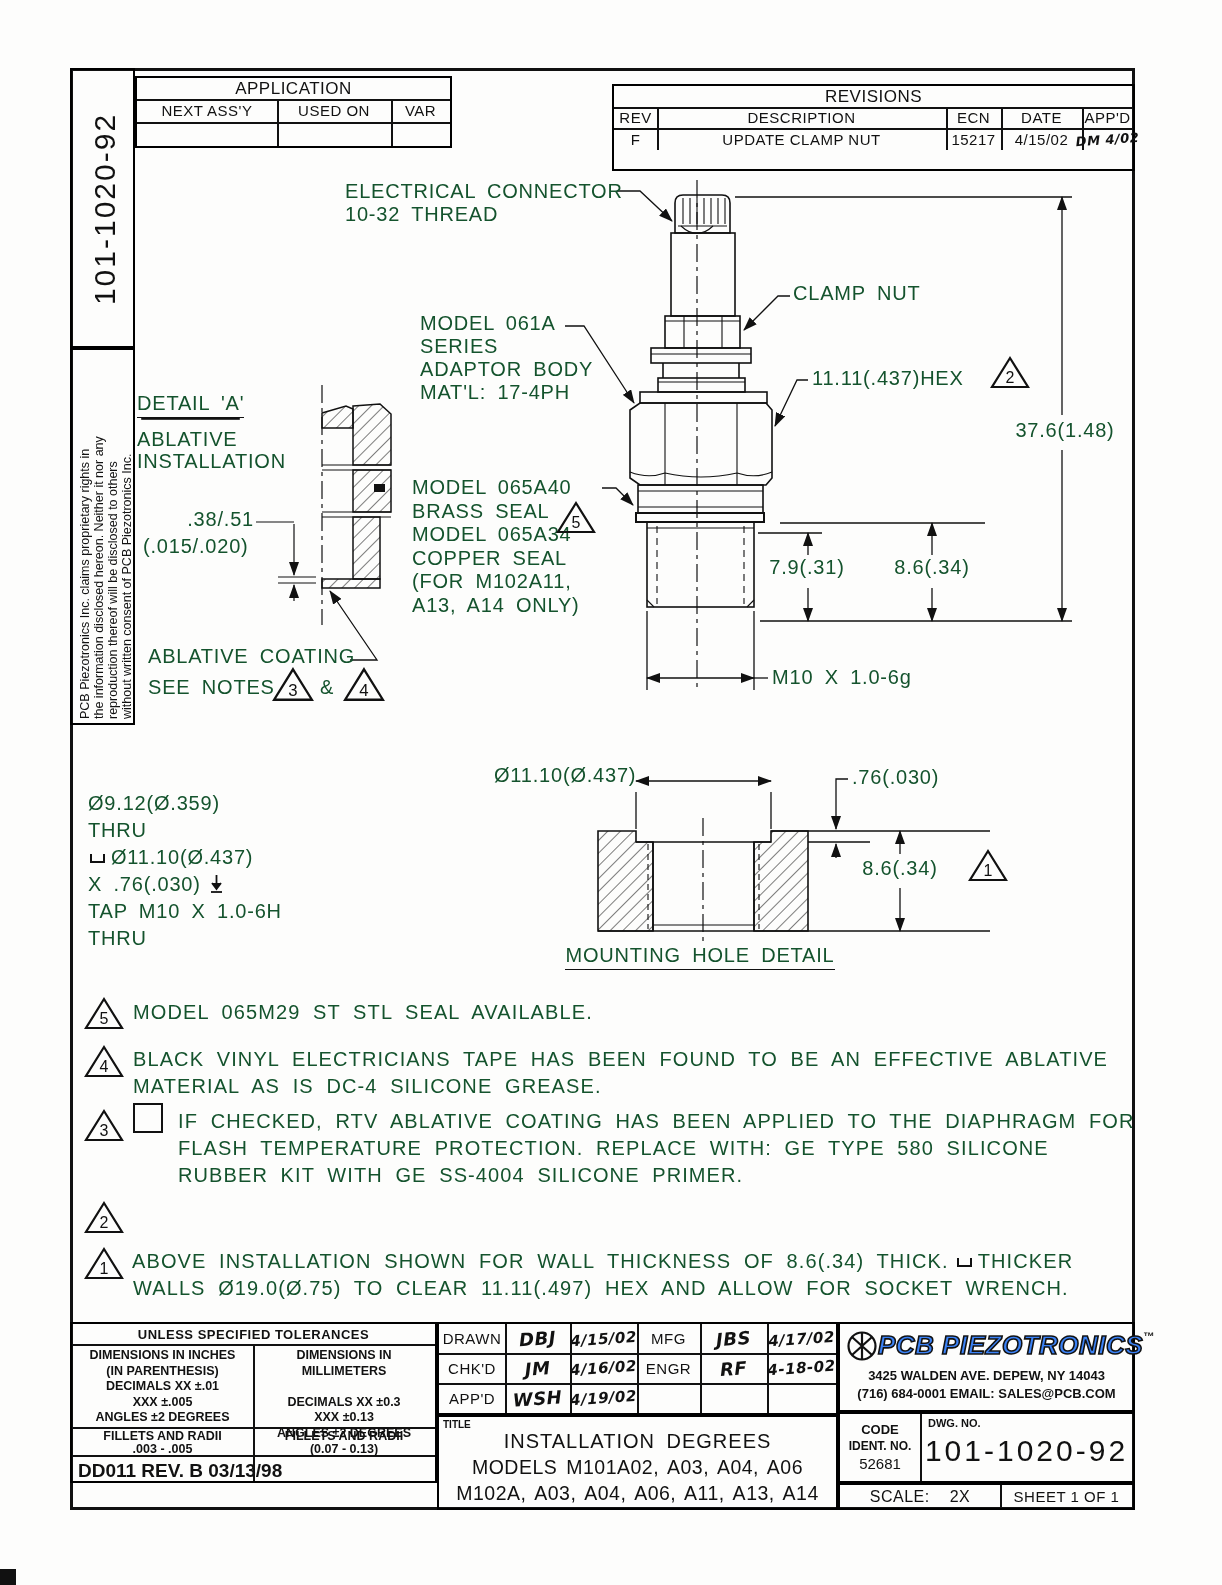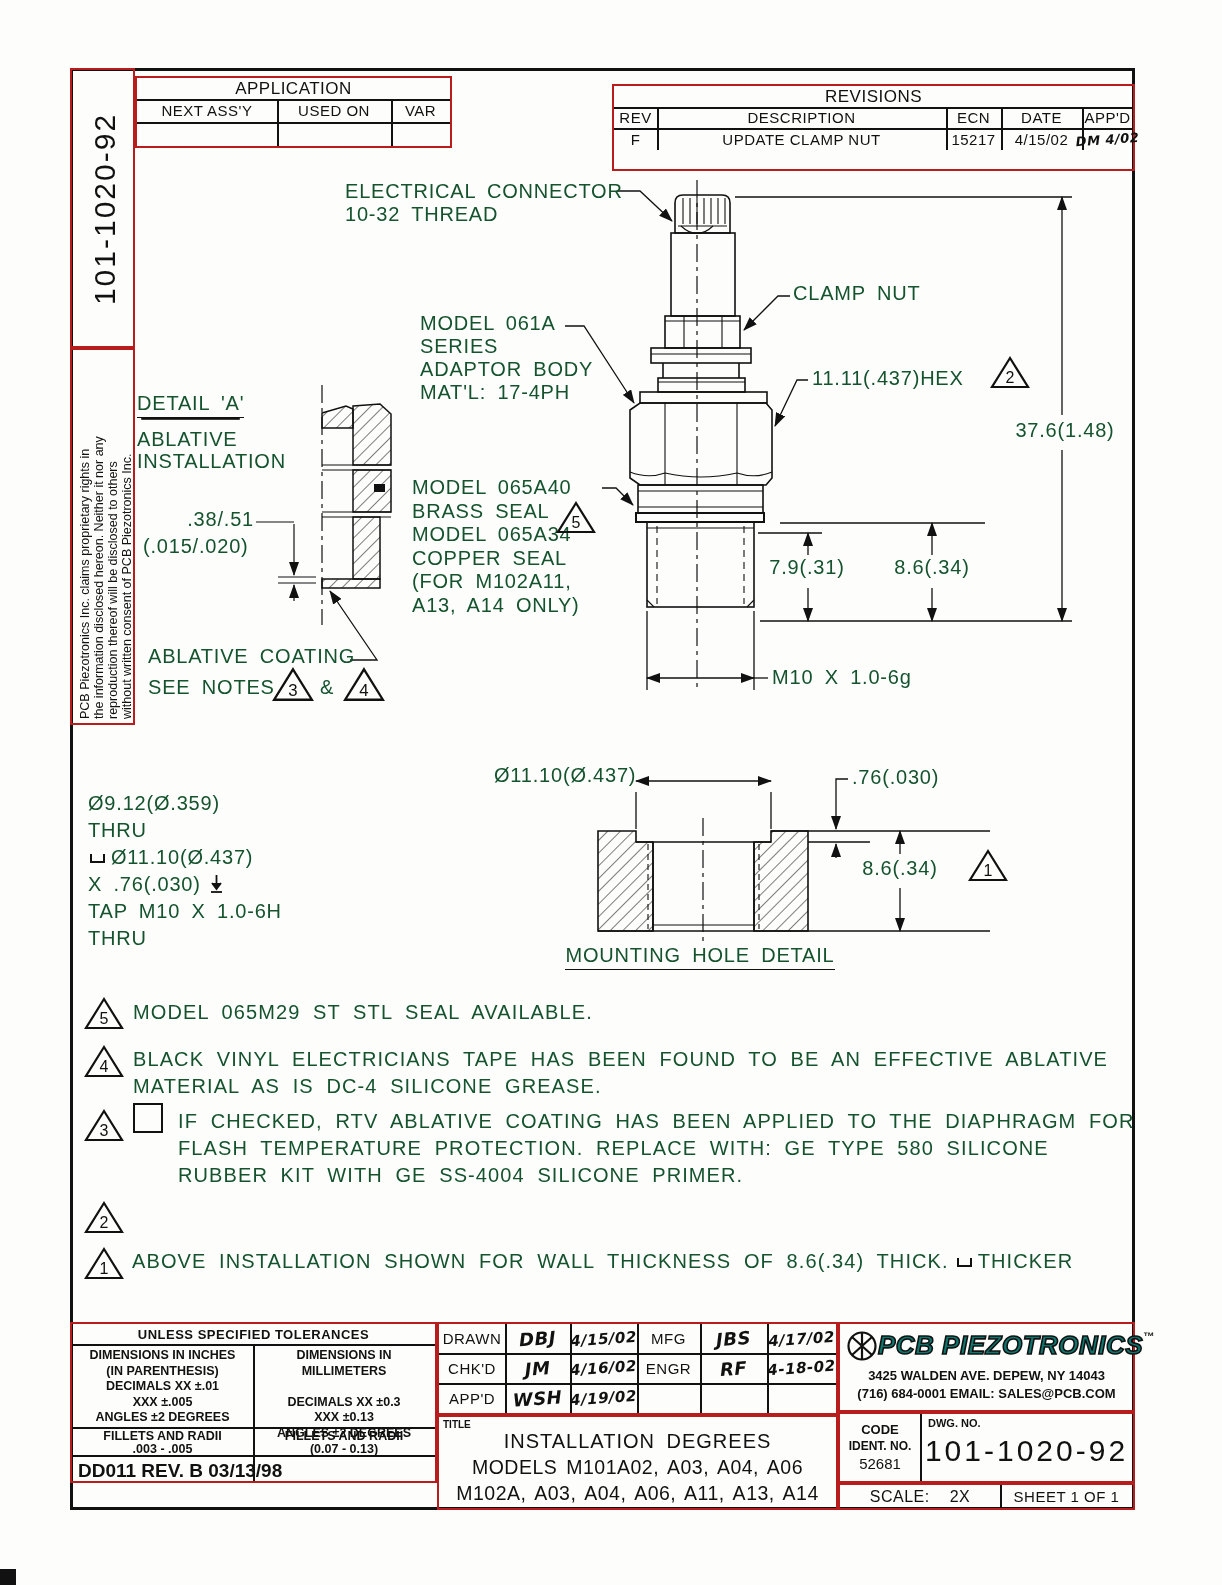--- a/index.html
+++ b/index.html
@@ -9,31 +9,31 @@
 .abs{position:absolute}
 .t{position:absolute;white-space:nowrap;font-size:20px;letter-spacing:.8px;word-spacing:5px;line-height:23px;color:#14532d}
 .note-t{font-size:20px;letter-spacing:1.1px;word-spacing:6px}
 .tc{text-align:center}
 .tr{text-align:right}
 .hline{border-bottom:1.8px solid #111;padding-bottom:2px}
 .dline{border-bottom:1.8px solid #111;padding-bottom:2px;box-shadow:0 6px 0 -4.2px #111}
 .flag{position:absolute}
 .flag polygon{fill:none;stroke:#111;stroke-width:2.2}
 .flag text{font-family:"Liberation Sans",sans-serif;font-size:16px;text-anchor:middle;fill:#111}
-.box{position:absolute;border:2px solid #b91c1c}
+.box{position:absolute;border:2px solid #000000}
 .vdiv{position:absolute;background:#111;width:2px}
 .hdiv{position:absolute;background:#111;height:2px}
 .cellt{position:absolute;display:flex;align-items:center;justify-content:center;font-size:15px;letter-spacing:.5px;white-space:nowrap}
 .hand{font-family:"DejaVu Sans",sans-serif;font-style:italic;font-weight:600;transform:rotate(-4deg);font-size:18px}
 .vrot{position:absolute;transform-origin:0 0;transform:rotate(-90deg)}
 .cbore{display:inline-block;width:15px;height:9px;border:2px solid #111;border-top:none;margin:0 6px 1px 2px}
 #art{position:absolute;left:0;top:0;z-index:0}
 .txt-layer{position:absolute;inset:0;z-index:2}
 .stk{stroke:#111;fill:none}
-.logo-name{font-style:italic;font-weight:800;font-size:26px;letter-spacing:.5px;color:#0f766e;-webkit-text-stroke:1.6px #111;text-shadow:0 0 0 #111;white-space:nowrap}
+.logo-name{font-style:italic;font-weight:800;font-size:26px;letter-spacing:.5px;color:#3b82f6;-webkit-text-stroke:1.6px #111;text-shadow:0 0 0 #111;white-space:nowrap}
 </style>
 </head>
 <body>
 
 <div id="page">
 
   <svg id="art" width="1222" height="1585" viewBox="0 0 1222 1585">
     <defs>
       <marker id="arr" viewBox="0 0 14 10" refX="13" refY="5" markerWidth="14" markerHeight="10" orient="auto-start-reverse" markerUnits="userSpaceOnUse">
         <path d="M0,0 L14,5 L0,10 Z" fill="#111"></path>
@@ -288,20 +288,21 @@
         <text x="20" y="28">2</text>
       </svg>
 
     <svg class="flag" style="left:84px;top:1246px" width="40" height="35" viewBox="0 0 40 35">
         <polygon points="20,3 38,32 2,32"></polygon>
         <text x="20" y="28">1</text>
       </svg>
     <div class="t note-t" style="left:132px;top:1250px">
       <span>ABOVE INSTALLATION SHOWN FOR WALL THICKNESS OF 8.6(.34) THICK.</span><span class="cbore" style="margin:0 6px 1px 8px"></span><span>THICKER</span>
     </div>
+    <div class="t note-t" style="left:133px;top:1277px">WALLS Ø19.0(Ø.75) TO CLEAR 11.11(.497) HEX AND ALLOW FOR SOCKET WRENCH.</div>
   </div>
 
   <div class="box" style="left:70px;top:1322px;width:367px;height:161px">
     <div class="hdiv" style="left:0;top:20px;width:363px"></div>
     <div class="hdiv" style="left:0;top:103px;width:363px"></div>
     <div class="hdiv" style="left:0;top:131px;width:363px"></div>
     <div class="vdiv" style="left:181px;top:20px;height:137px"></div>
     <div class="cellt" style="left:0;top:0;width:363px;height:20px;font-size:13px;font-weight:700">UNLESS SPECIFIED TOLERANCES</div>
     <div class="abs tc" style="left:0;top:24px;width:181px;font-size:12.5px;font-weight:700;line-height:15.5px">
       <div>DIMENSIONS IN INCHES</div>

